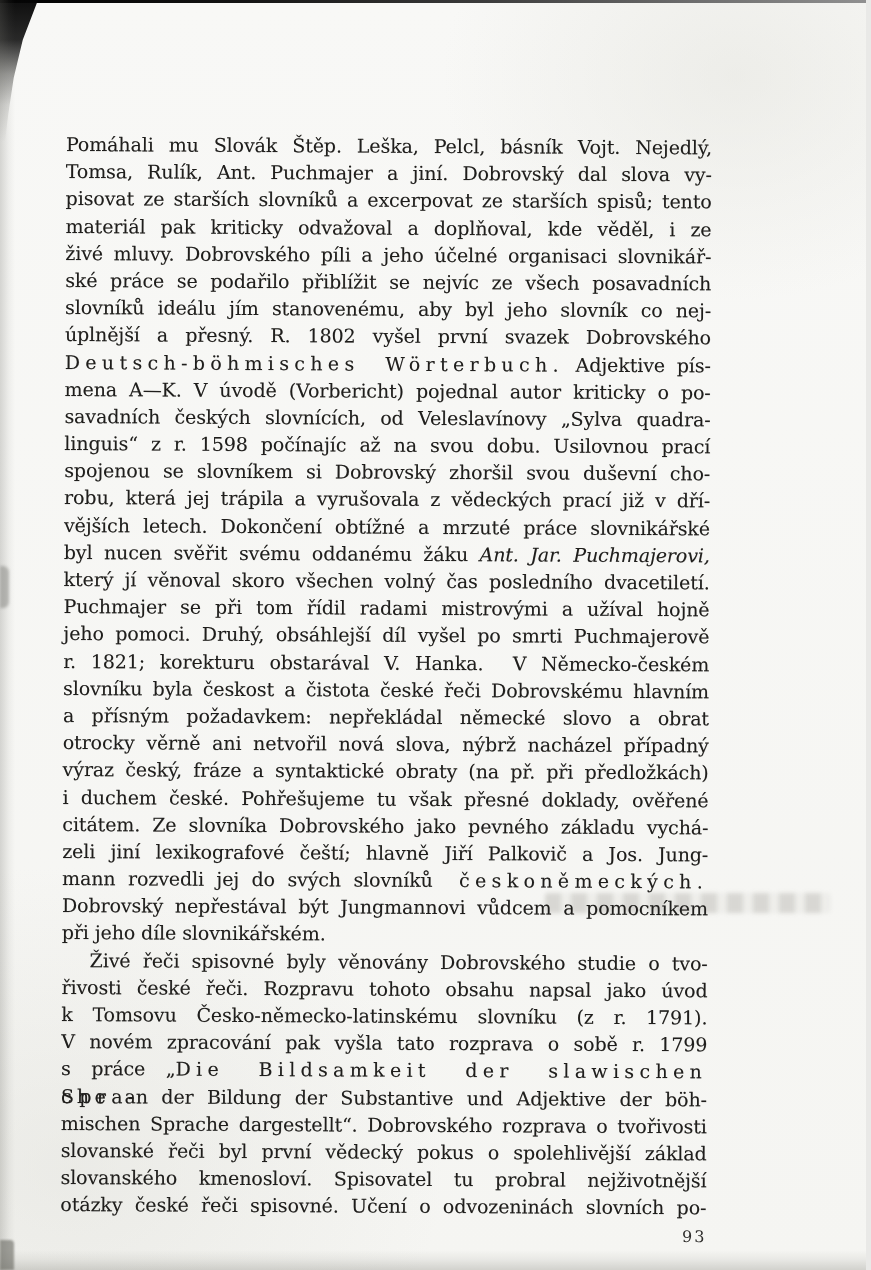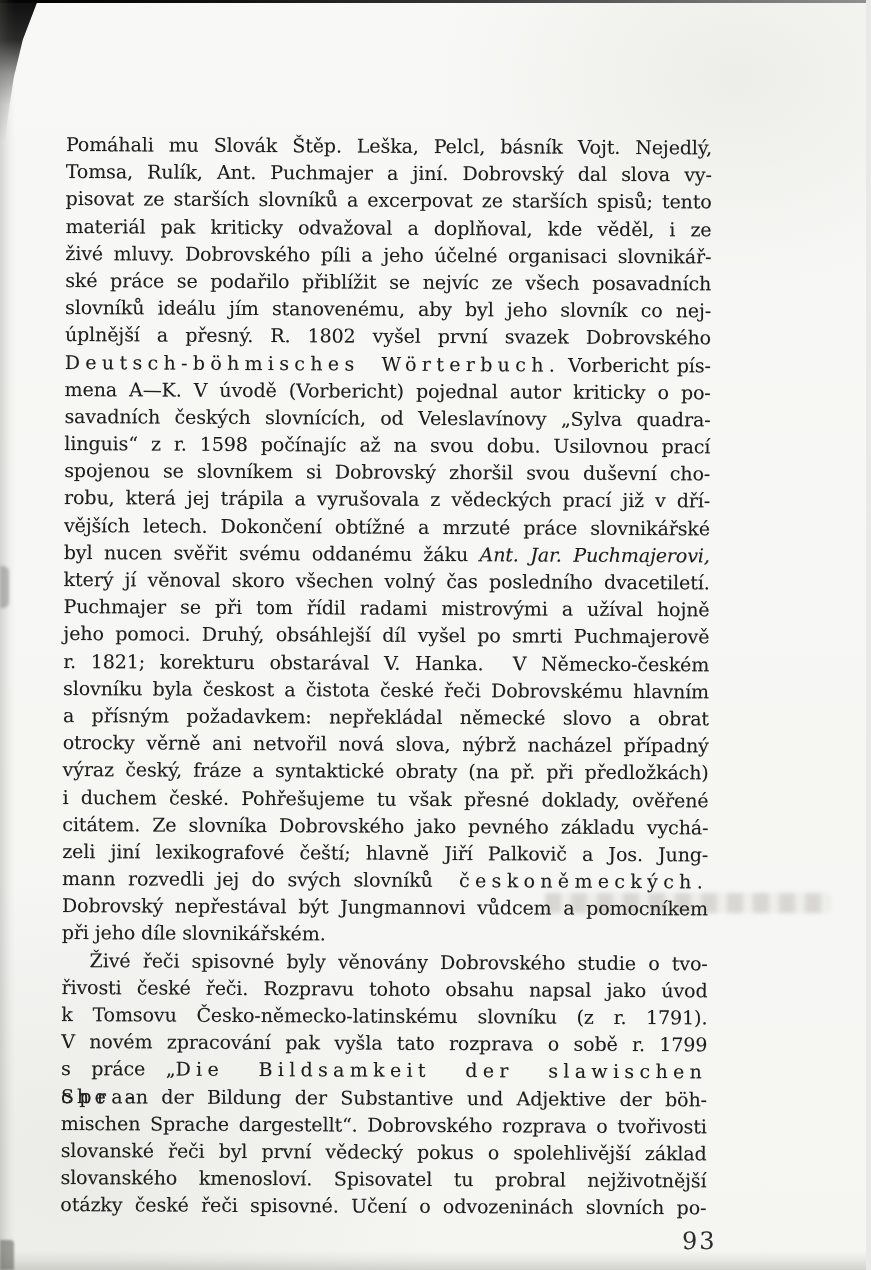--- a/index.html
+++ b/index.html
@@ -62,21 +62,21 @@
     text-align-last: justify;
     text-justify: inter-word;
   }
   .line.no-just { text-align-last: left; }
   .line.ind { text-indent: 28px; }
   .seg-n { font-style: normal; }
   .seg-i { font-style: italic; }
   .seg-sp { letter-spacing: 0.28em; word-spacing: 0.45em; }
   .page-number {
     position: absolute; left: 682px; top: 1227px;
-    font-size: 24px; color: #2e2d2b; letter-spacing: 2px;
+    font-size: 16px; color: #2e2d2b; letter-spacing: 2px;
     transform: rotate(0.3deg);
   }
 </style>
 </head>
 <body>
 
 <div class="page">
   <div class="top-edge"></div>
   <div class="corner-gutter"></div>
   <div class="left-shade"></div>
@@ -87,21 +87,21 @@
 
   <div class="text-block">
       <div class="line"><span class="seg-n">Pomáhali mu Slovák Štěp. Leška, Pelcl, básník Vojt. Nejedlý,</span></div>
       <div class="line"><span class="seg-n">Tomsa, Rulík, Ant. Puchmajer a jiní. Dobrovský dal slova vy-</span></div>
       <div class="line"><span class="seg-n">pisovat ze starších slovníků a excerpovat ze starších spisů; tento</span></div>
       <div class="line"><span class="seg-n">materiál pak kriticky odvažoval a doplňoval, kde věděl, i ze</span></div>
       <div class="line"><span class="seg-n">živé mluvy. Dobrovského píli a jeho účelné organisaci slovnikář-</span></div>
       <div class="line"><span class="seg-n">ské práce se podařilo přiblížit se nejvíc ze všech posavadních</span></div>
       <div class="line"><span class="seg-n">slovníků ideálu jím stanovenému, aby byl jeho slovník co nej-</span></div>
       <div class="line"><span class="seg-n">úplnější a přesný. R. 1802 vyšel první svazek Dobrovského</span></div>
-      <div class="line"><span class="seg-sp">Deutsch-böhmisches Wörterbuch.</span><span class="seg-n"> Vorbericht pís-</span></div>
+      <div class="line"><span class="seg-sp">Deutsch-böhmisches Wörterbuch.</span><span class="seg-n"> Adjektive pís-</span></div>
       <div class="line"><span class="seg-n">mena A—K. V úvodě (Vorbericht) pojednal autor kriticky o po-</span></div>
       <div class="line"><span class="seg-n">savadních českých slovnících, od Veleslavínovy „Sylva quadra-</span></div>
       <div class="line"><span class="seg-n">linguis“ z r. 1598 počínajíc až na svou dobu. Usilovnou prací</span></div>
       <div class="line"><span class="seg-n">spojenou se slovníkem si Dobrovský zhoršil svou duševní cho-</span></div>
       <div class="line"><span class="seg-n">robu, která jej trápila a vyrušovala z vědeckých prací již v dří-</span></div>
       <div class="line"><span class="seg-n">vějších letech. Dokončení obtížné a mrzuté práce slovnikářské</span></div>
       <div class="line"><span class="seg-n">byl nucen svěřit svému oddanému žáku</span><span class="seg-i"> Ant. Jar. Puchmajerovi,</span></div>
       <div class="line"><span class="seg-n">který jí věnoval skoro všechen volný čas posledního dvacetiletí.</span></div>
       <div class="line"><span class="seg-n">Puchmajer se při tom řídil radami mistrovými a užíval hojně</span></div>
       <div class="line"><span class="seg-n">jeho pomoci. Druhý, obsáhlejší díl vyšel po smrti Puchmajerově</span></div>

